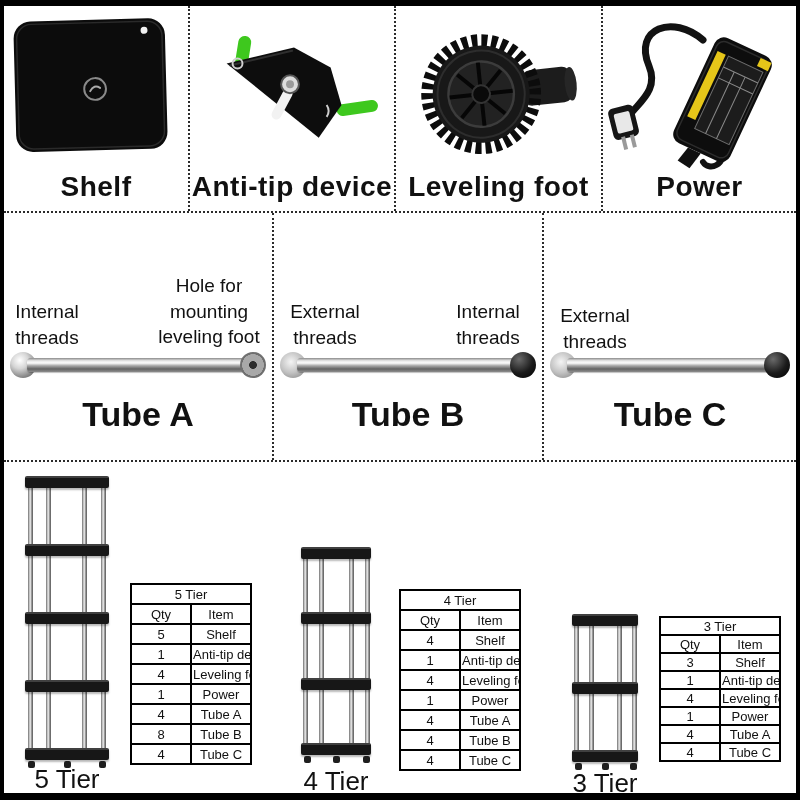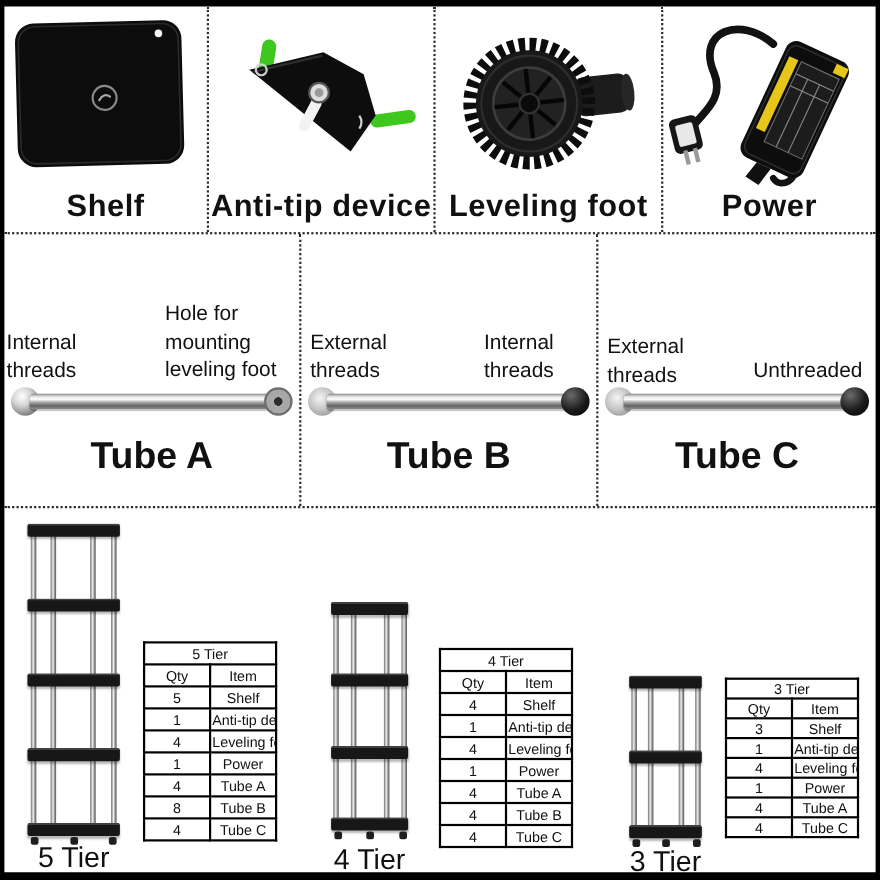--- a/index.html
+++ b/index.html
@@ -18,21 +18,21 @@
   .part-figure{position:absolute;inset:0;}
   .part-caption{
     position:absolute;left:0;right:0;bottom:8px;text-align:center;
     font-weight:bold;font-size:28px;letter-spacing:.5px;
   }
   
   .tubes-row{top:207px;height:249px;display:flex;border-bottom:2px dotted #2b2b2b;}
   .tube-cell{position:relative;box-sizing:border-box;height:100%;}
   .tube-cell.div{border-right:2px dotted #2b2b2b;}
   .p0{width:270px;} .p1{width:270px;} .p2{flex:1;}
-  .annot{position:absolute;font-size:19px;line-height:1.35;text-align:left;white-space:pre-line;}
+  .annot{position:absolute;font-size:19px;line-height:1.35;text-align:center;white-space:pre-line;}
   .p0 .annot-left{left:2px;top:86px;width:82px;}
   .p0 .annot-right{right:4px;top:60px;width:118px;}
   .p1 .annot-left{left:8px;top:86px;width:86px;}
   .p1 .annot-right{right:6px;top:86px;width:96px;}
   .p2 .annot-left{left:8px;top:90px;width:86px;}
   .p2 .annot-right{right:12px;top:112px;width:140px;text-align:right;}
   .tube-line{position:absolute;left:6px;right:6px;top:139px;height:26px;}
   .tube-bar{
     position:absolute;left:17px;right:17px;top:6px;height:14px;border-radius:4px;
     background:linear-gradient(180deg,#8a8a8a 0%,#e8e8e8 20%,#fbfbfb 36%,#a9a9a9 55%,#636363 78%,#8d8d8d 100%);
@@ -177,21 +177,20 @@
         <span class="cap cap-l disc-silver"></span>
         <span class="tube-bar"></span>
         <span class="cap cap-r sphere-black"></span>
       </div>
       <div class="tube-name">Tube B</div>
     </div>
 
     <div class="tube-cell p2">
       <div class="annot annot-left">External
 threads</div>
-      <div class="annot annot-right">Unthreaded</div>
       <div class="tube-line">
         <span class="cap cap-l disc-silver"></span>
         <span class="tube-bar"></span>
         <span class="cap cap-r sphere-black"></span>
       </div>
       <div class="tube-name">Tube C</div>
     </div>
   </section>
 
   <section class="row configs-row">

